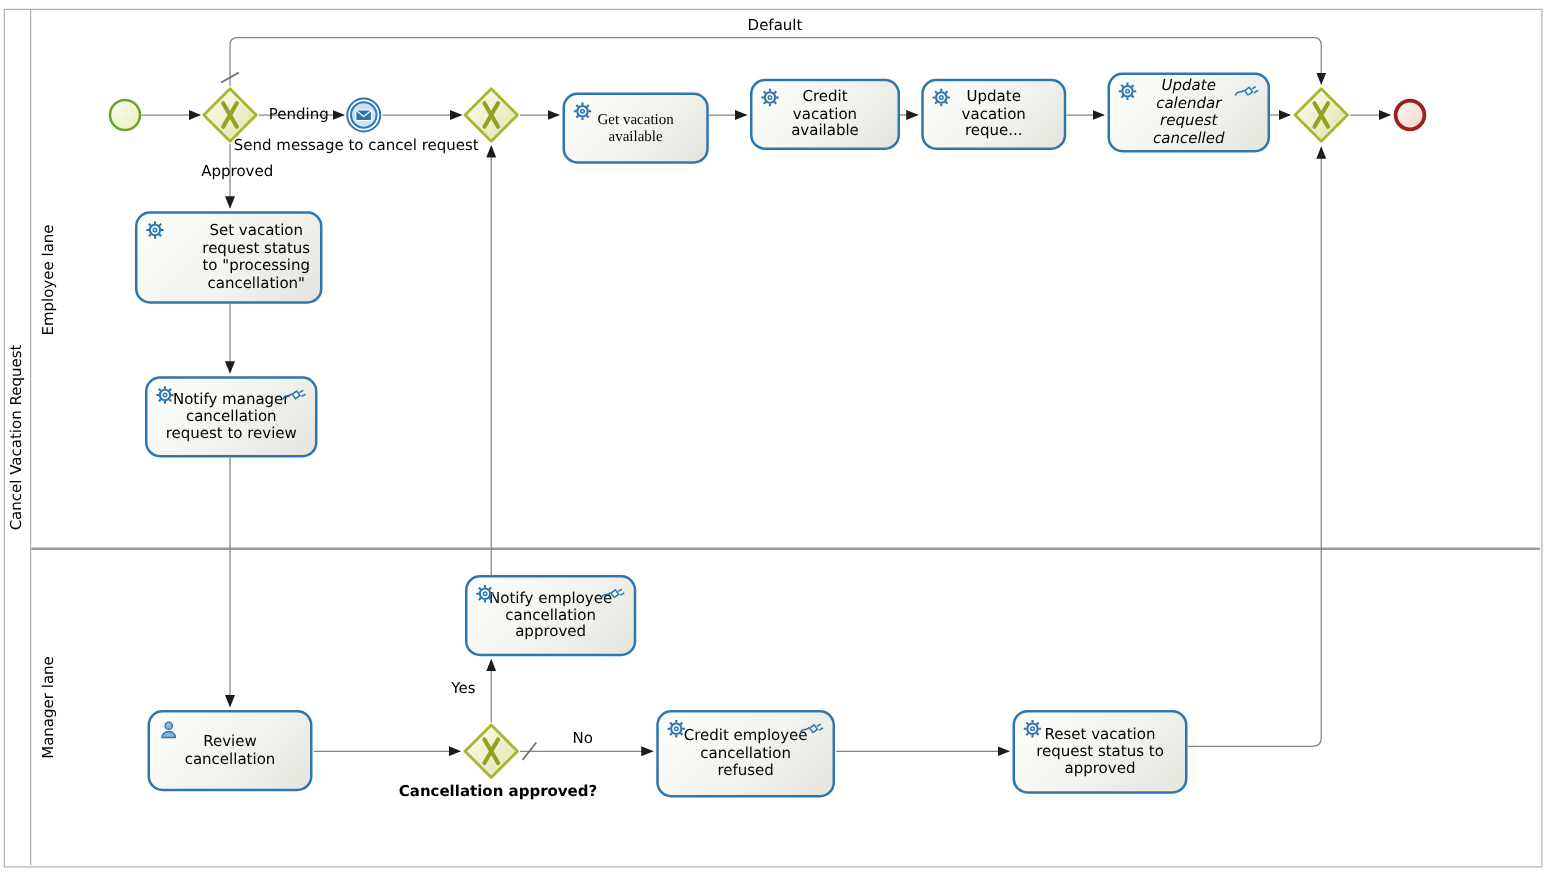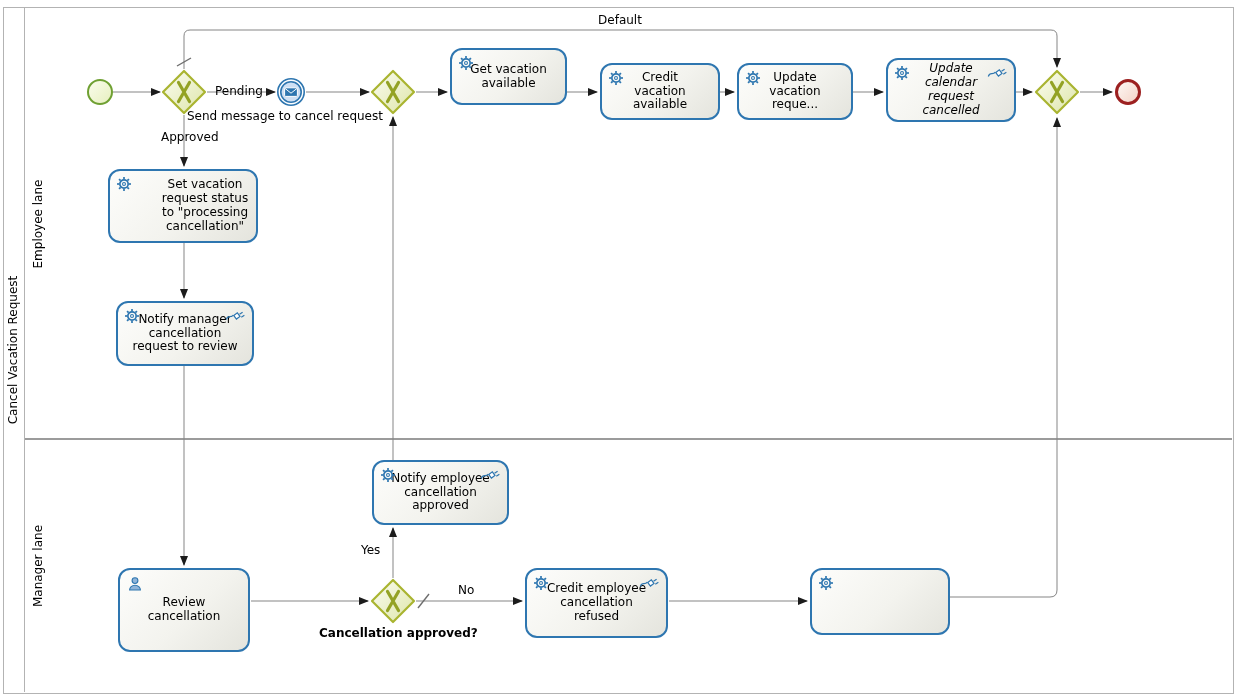--- a/index.html
+++ b/index.html
@@ -140,21 +140,21 @@
       <path d="M17.5,13.5 L28.5,32.5 M28.5,13.5 L17.5,32.5" stroke="#93a224" stroke-width="3.2" stroke-linecap="round" fill="none"></path>
     </svg>
   </div>
   <div class="node" style="left:370px;top:578px;">
     <svg width="46" height="46">
       <polygon points="23,2 44,23 23,44 2,23" fill="url(#gwg)" stroke="#a9b430" stroke-width="2.2" stroke-linejoin="round"></polygon>
       <path d="M17.5,13.5 L28.5,32.5 M28.5,13.5 L17.5,32.5" stroke="#93a224" stroke-width="3.2" stroke-linecap="round" fill="none"></path>
     </svg>
   </div>
 
-  <div class="task" style="left:450px;top:48px;width:117px;height:57px;">
+  <div class="task" style="left:450px;top:74px;width:117px;height:57px;font-family:Liberation Serif, serif;">
     <span class="icon gear"><svg width="16" height="16" viewBox="0 0 20 20">
           <g stroke="#2e76b0" fill="none">
             <circle cx="10" cy="10" r="5.2" stroke-width="2.1"></circle>
             <circle cx="10" cy="10" r="1.8" stroke-width="1.4"></circle>
             <g stroke-width="2.1">
               <path d="M10,1.3 V4"></path>
               <path d="M10,16 V18.7"></path>
               <path d="M1.3,10 H4"></path>
               <path d="M16,10 H18.7"></path>
               <path d="M3.8,3.8 L5.8,5.8"></path>
@@ -276,21 +276,21 @@
           <g stroke="#2e76b0" fill="none" stroke-width="1.4">
             <path d="M1,13 C3,7 6,12 9,8"></path>
             <path d="M9.5,8.5 l4,-3 3,4 -4,3 z" fill="#fff"></path>
             <path d="M16,7 l3.5,-2.2"></path>
             <path d="M18,10.5 l3.5,-2.2"></path>
           </g>
         </svg></span>
     <span class="task-label" style="width:106px;">Notify manager cancellation request to review</span>
   </div>
 
-  <div class="task" style="left:118px;top:568px;width:132px;height:84px;">
+  <div class="task" style="left:118px;top:568px;width:132px;height:65px;">
     <span class="icon user"><svg width="16" height="16" viewBox="0 0 16 16">
           <g stroke="#2e76b0" stroke-width="1.1" fill="#8fb4d9">
             <circle cx="8" cy="4.6" r="2.9"></circle>
             <path d="M2.6,14 a5.4,4.8 0 0 1 10.8,0 z"></path>
           </g>
         </svg></span>
     <span class="task-label" style="width:90px;">Review cancellation</span>
   </div>
 
   <div class="task" style="left:325px;top:460px;width:137px;height:65px;margin-left:47px;">
@@ -359,15 +359,16 @@
               <path d="M10,16 V18.7"></path>
               <path d="M1.3,10 H4"></path>
               <path d="M16,10 H18.7"></path>
               <path d="M3.8,3.8 L5.8,5.8"></path>
               <path d="M16.2,16.2 L14.2,14.2"></path>
               <path d="M16.2,3.8 L14.2,5.8"></path>
               <path d="M3.8,16.2 L5.8,14.2"></path>
             </g>
           </g>
         </svg></span>
+    <span class="task-label" style="width:104px;">Reset vacation request status to approved</span>
   </div>
 
 </div>
 
 </body></html>

